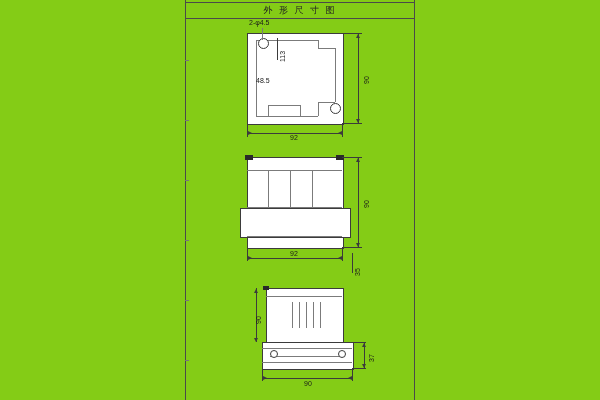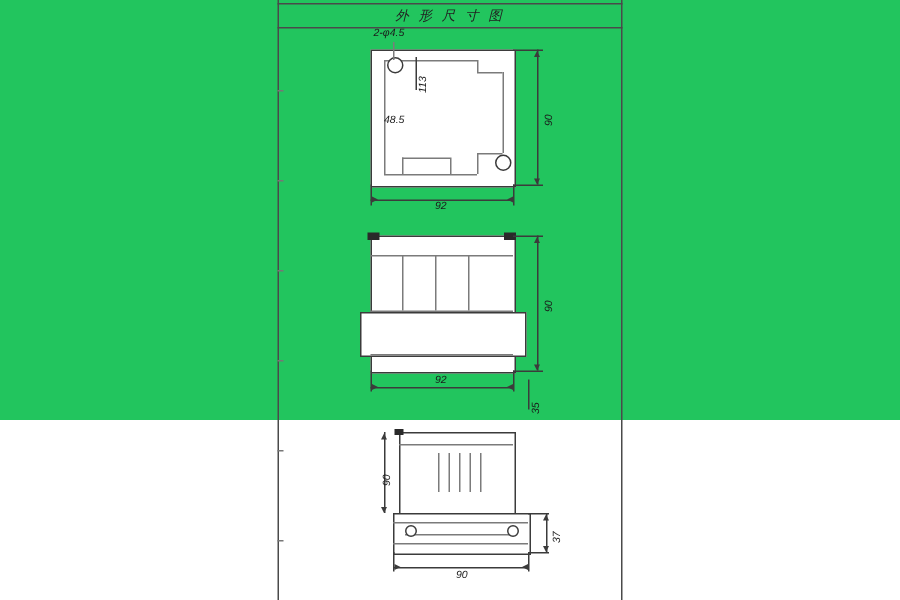--- a/index.html
+++ b/index.html
@@ -9,23 +9,22 @@
   }
   body {
     width: 600px;
     height: 400px;
     font-family: "Liberation Sans", sans-serif;
     overflow: hidden;
   }
   #sheet {
     position: relative;
     width: 600px;
-    height: 280px;
-    background: #22c55e;
-    font-style: italic;
+    height: 400px;
+    background: #84cc16;
   }
   
   .frame-left {
     position: absolute;
     left: 185px; top: 0px;
     width: 1px; height: 400px;
     background: #4a4a4a;
   }
   .frame-right {
     position: absolute;

